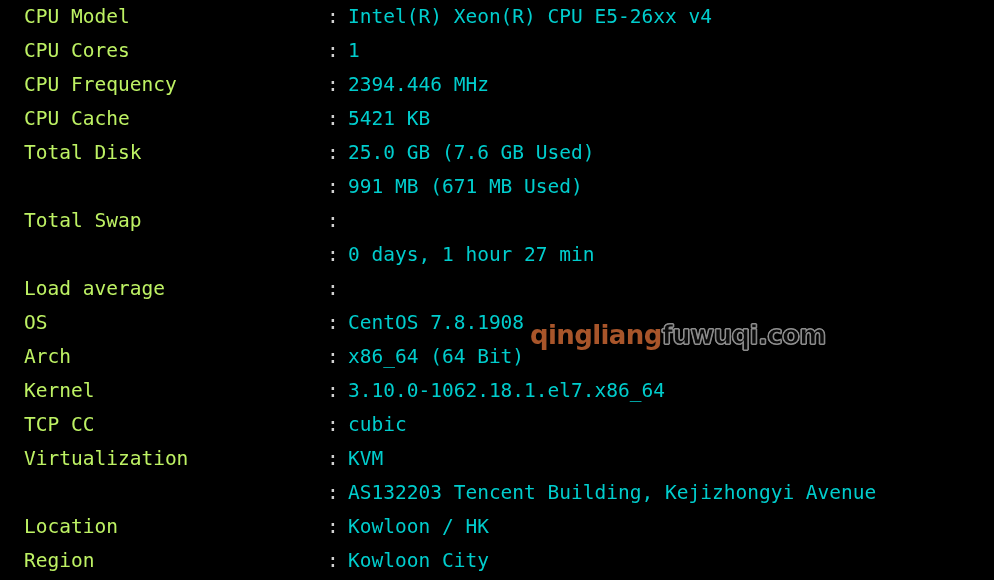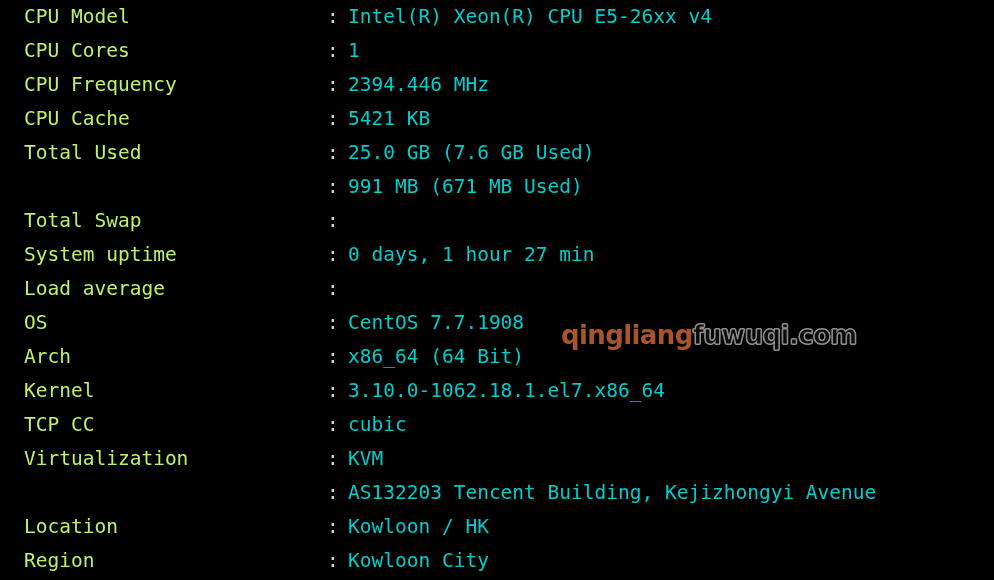--- a/index.html
+++ b/index.html
@@ -56,21 +56,21 @@
     position: absolute;
     left: 348px;
     top: 0;
     color: #00cdcd;
     white-space: pre;
   }
 
   
   #watermark {
     position: absolute;
-    left: 544px;
+    left: 513px;
     top: 284px;
     height: 34px;
     line-height: 34px;
     font-family: "DejaVu Sans", sans-serif;
     font-weight: bold;
     font-size: 26px;
     letter-spacing: -0.6px;
     white-space: pre;
     pointer-events: none;
     z-index: 5;
@@ -90,26 +90,26 @@
 </style>
 </head>
 <body>
 
 <div id="terminal">
 
 <div class="info-row"><span class="row-label">CPU Model</span><span class="row-sep">:</span><span class="row-value">Intel(R) Xeon(R) CPU E5-26xx v4</span></div>
     <div class="info-row"><span class="row-label">CPU Cores</span><span class="row-sep">:</span><span class="row-value">1</span></div>
     <div class="info-row"><span class="row-label">CPU Frequency</span><span class="row-sep">:</span><span class="row-value">2394.446 MHz</span></div>
     <div class="info-row"><span class="row-label">CPU Cache</span><span class="row-sep">:</span><span class="row-value">5421 KB</span></div>
-    <div class="info-row"><span class="row-label">Total Used</span><span class="row-sep">:</span><span class="row-value">25.0 GB (7.6 GB Used)</span></div>
+    <div class="info-row"><span class="row-label">Total Disk</span><span class="row-sep">:</span><span class="row-value">25.0 GB (7.6 GB Used)</span></div>
     <div class="info-row"><span class="row-sep">:</span><span class="row-value">991 MB (671 MB Used)</span></div>
     <div class="info-row"><span class="row-label">Total Swap</span><span class="row-sep">:</span></div>
-    <div class="info-row"><span class="row-label">System uptime</span><span class="row-sep">:</span><span class="row-value">0 days, 1 hour 27 min</span></div>
+    <div class="info-row"><span class="row-sep">:</span><span class="row-value">0 days, 1 hour 27 min</span></div>
     <div class="info-row"><span class="row-label">Load average</span><span class="row-sep">:</span></div>
-    <div class="info-row"><span class="row-label">OS</span><span class="row-sep">:</span><span class="row-value">CentOS 7.7.1908</span></div>
+    <div class="info-row"><span class="row-label">OS</span><span class="row-sep">:</span><span class="row-value">CentOS 7.8.1908</span></div>
     <div class="info-row"><span class="row-label">Arch</span><span class="row-sep">:</span><span class="row-value">x86_64 (64 Bit)</span></div>
     <div class="info-row"><span class="row-label">Kernel</span><span class="row-sep">:</span><span class="row-value">3.10.0-1062.18.1.el7.x86_64</span></div>
     <div class="info-row"><span class="row-label">TCP CC</span><span class="row-sep">:</span><span class="row-value">cubic</span></div>
     <div class="info-row"><span class="row-label">Virtualization</span><span class="row-sep">:</span><span class="row-value">KVM</span></div>
     <div class="info-row"><span class="row-sep">:</span><span class="row-value">AS132203 Tencent Building, Kejizhongyi Avenue</span></div>
     <div class="info-row"><span class="row-label">Location</span><span class="row-sep">:</span><span class="row-value">Kowloon / HK</span></div>
     <div class="info-row"><span class="row-label">Region</span><span class="row-sep">:</span><span class="row-value">Kowloon City</span></div>
   </div>
 
 <div id="watermark">

